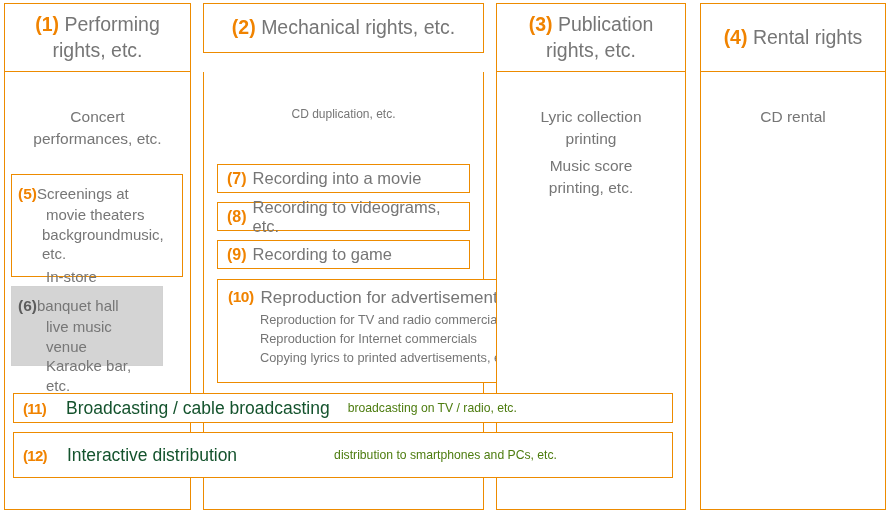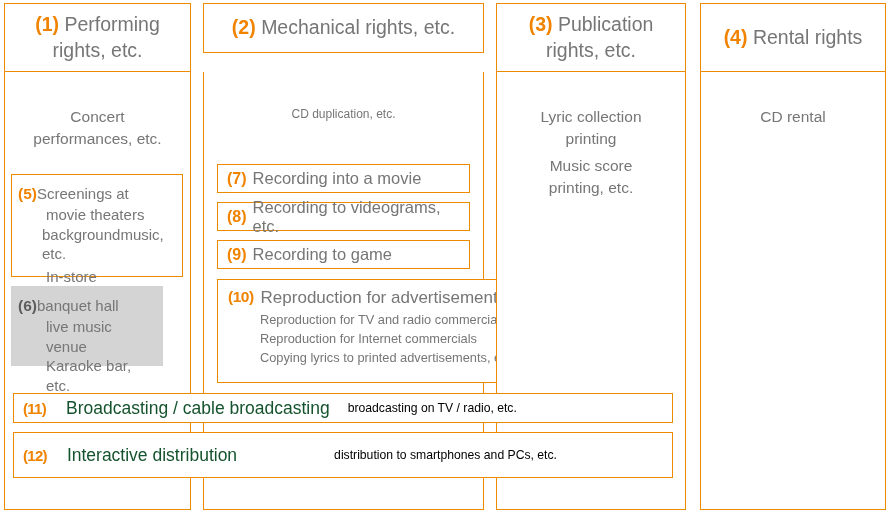--- a/index.html
+++ b/index.html
@@ -115,21 +115,21 @@
   }
 
   
   .bar {
     display: flex;
     align-items: center;
     padding-left: 9px;
   }
   .bar .num { font-size: 15px; margin-right: 20px; letter-spacing: -0.7px; }
   .bar .lbl { color: #14532d; }
-  .bar .note { color: #000000; font-size: 12.2px; }
+  .bar .note { color: #4d7c0f; font-size: 12.2px; }
 </style>
 </head>
 <body>
 
 <div id="stage">
 
   <div class="box hdr" style="left:4px; top:3px; width:187px; height:69px;">
     <div class="inner">
       <span class="num">(1)</span>
       <span class="txt">Performing</span><br>

